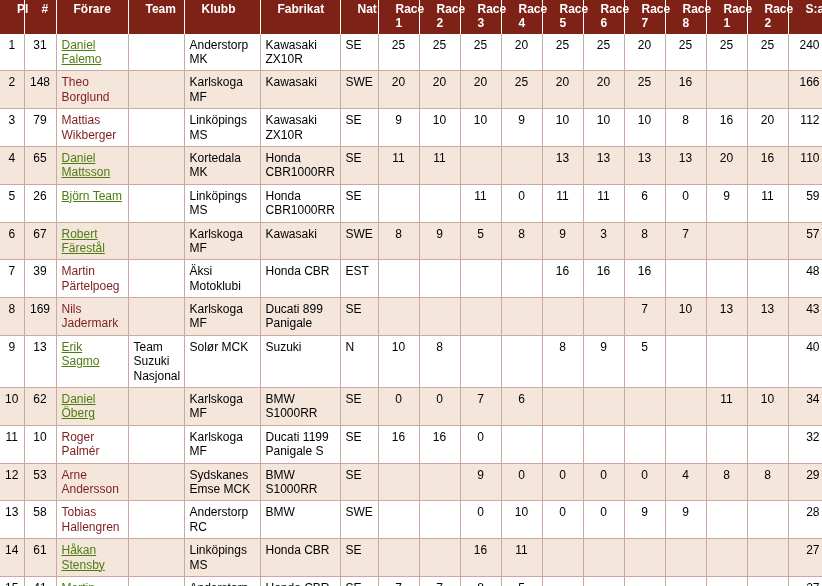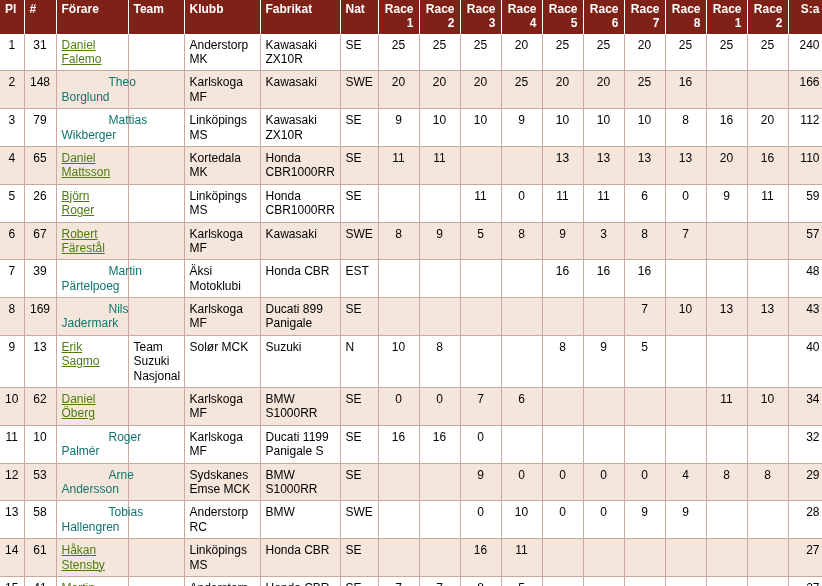--- a/index.html
+++ b/index.html
@@ -17,21 +17,21 @@
     border-collapse: collapse;
     width: 822px;
     table-layout: fixed;
   }
   table.results th {
     background: #7e2217;
     color: #ffffff;
     font-weight: bold;
     font-size: 12px;
     text-align: left;
-    padding: 3px 5px;
+    padding: 3px 17px;
     vertical-align: top;
     border-right: 1px solid #ffffff;
     line-height: 1.15;
   }
   table.results th.num {
     text-align: right;
   }
   table.results td {
     border-right: 1px solid #c9a9a0;
     border-bottom: 1px solid #c9a9a0;
@@ -46,22 +46,21 @@
   }
   table.results tr.even td {
     background: #f5e6dc;
   }
   td.c { text-align: center; }
   a.rider {
     color: #4d7c0f;
     text-decoration: underline;
   }
   .plain {
-    color: #0f766e;
-    margin-left: 47px;
+    color: #7f1d1d;
   }
   .total {
     text-align: right;
     padding-right: 8px;
   }
   col.c-pl { width: 24px; }
   col.c-num { width: 32px; }
   col.c-rider { width: 72px; }
   col.c-team { width: 56px; }
   col.c-club { width: 76px; }
@@ -193,21 +192,21 @@
         <td class="c">13</td>
         <td class="c">13</td>
         <td class="c">13</td>
         <td class="c">20</td>
         <td class="c">16</td>
         <td class="total">110</td>
       </tr>
       <tr class="odd">
         <td class="c">5</td>
         <td class="c">26</td>
-        <td><a class="rider" href="#">Björn Roger</a></td>
+        <td><a class="rider" href="#">Björn Team</a></td>
         <td></td>
         <td>Linköpings MS</td>
         <td>Honda CBR1000RR</td>
         <td>SE</td>
         <td class="c"></td>
         <td class="c"></td>
         <td class="c">11</td>
         <td class="c">0</td>
         <td class="c">11</td>
         <td class="c">11</td>

